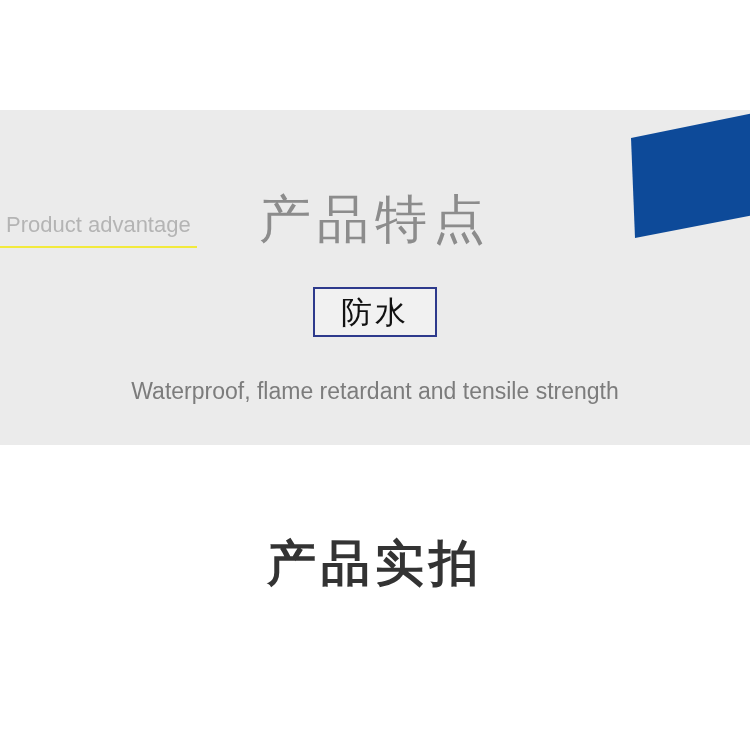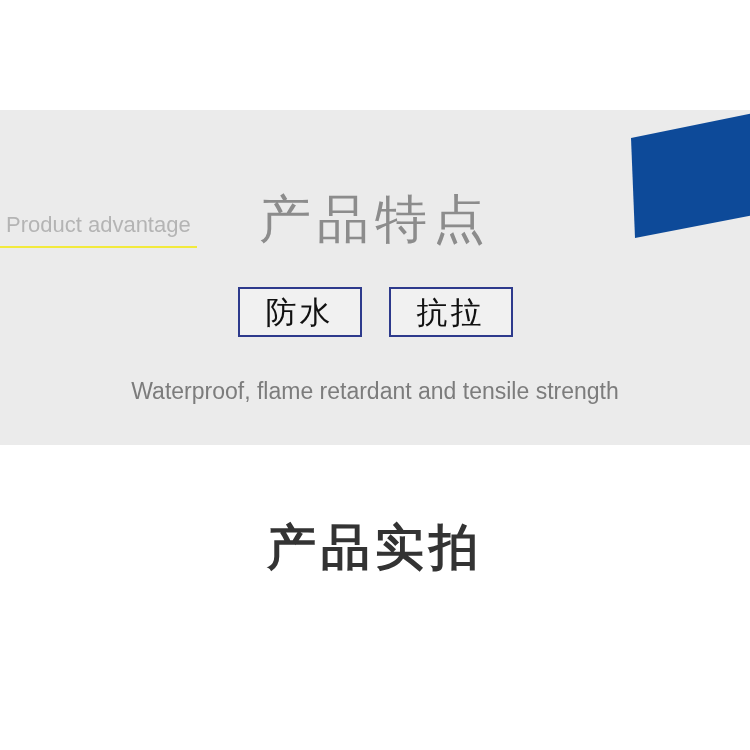--- a/index.html
+++ b/index.html
@@ -123,21 +123,21 @@
     color: #7c7c7c;
     font-weight: 400;
     white-space: nowrap;
     z-index: 3;
   }
 
   
   .section-heading {
     position: absolute;
     left: 0;
-    top: 516px;
+    top: 532px;
     width: 750px;
     text-align: center;
     font-size: 49px;
     line-height: 62px;
     letter-spacing: 5px;
     color: #333333;
     font-weight: bold;
     white-space: nowrap;
   }
 </style>
@@ -155,22 +155,19 @@
   <div class="panel-title">产品特点</div>
 
   <div class="panel-subtitle-wrap">
     <span class="panel-subtitle">Product advantage</span>
   </div>
 
   <div class="keyword-row">
     <div class="keyword-box kw-blue">
       <span>防水</span>
     </div>
-    <div class="keyword-box kw-blue">
-      <span>抗拉</span>
-    </div>
   </div>
 
   <div class="panel-caption">Waterproof, flame retardant and tensile strength</div>
 
   <div class="section-heading">产品实拍</div>
 
 </div>
 
 </body></html>

